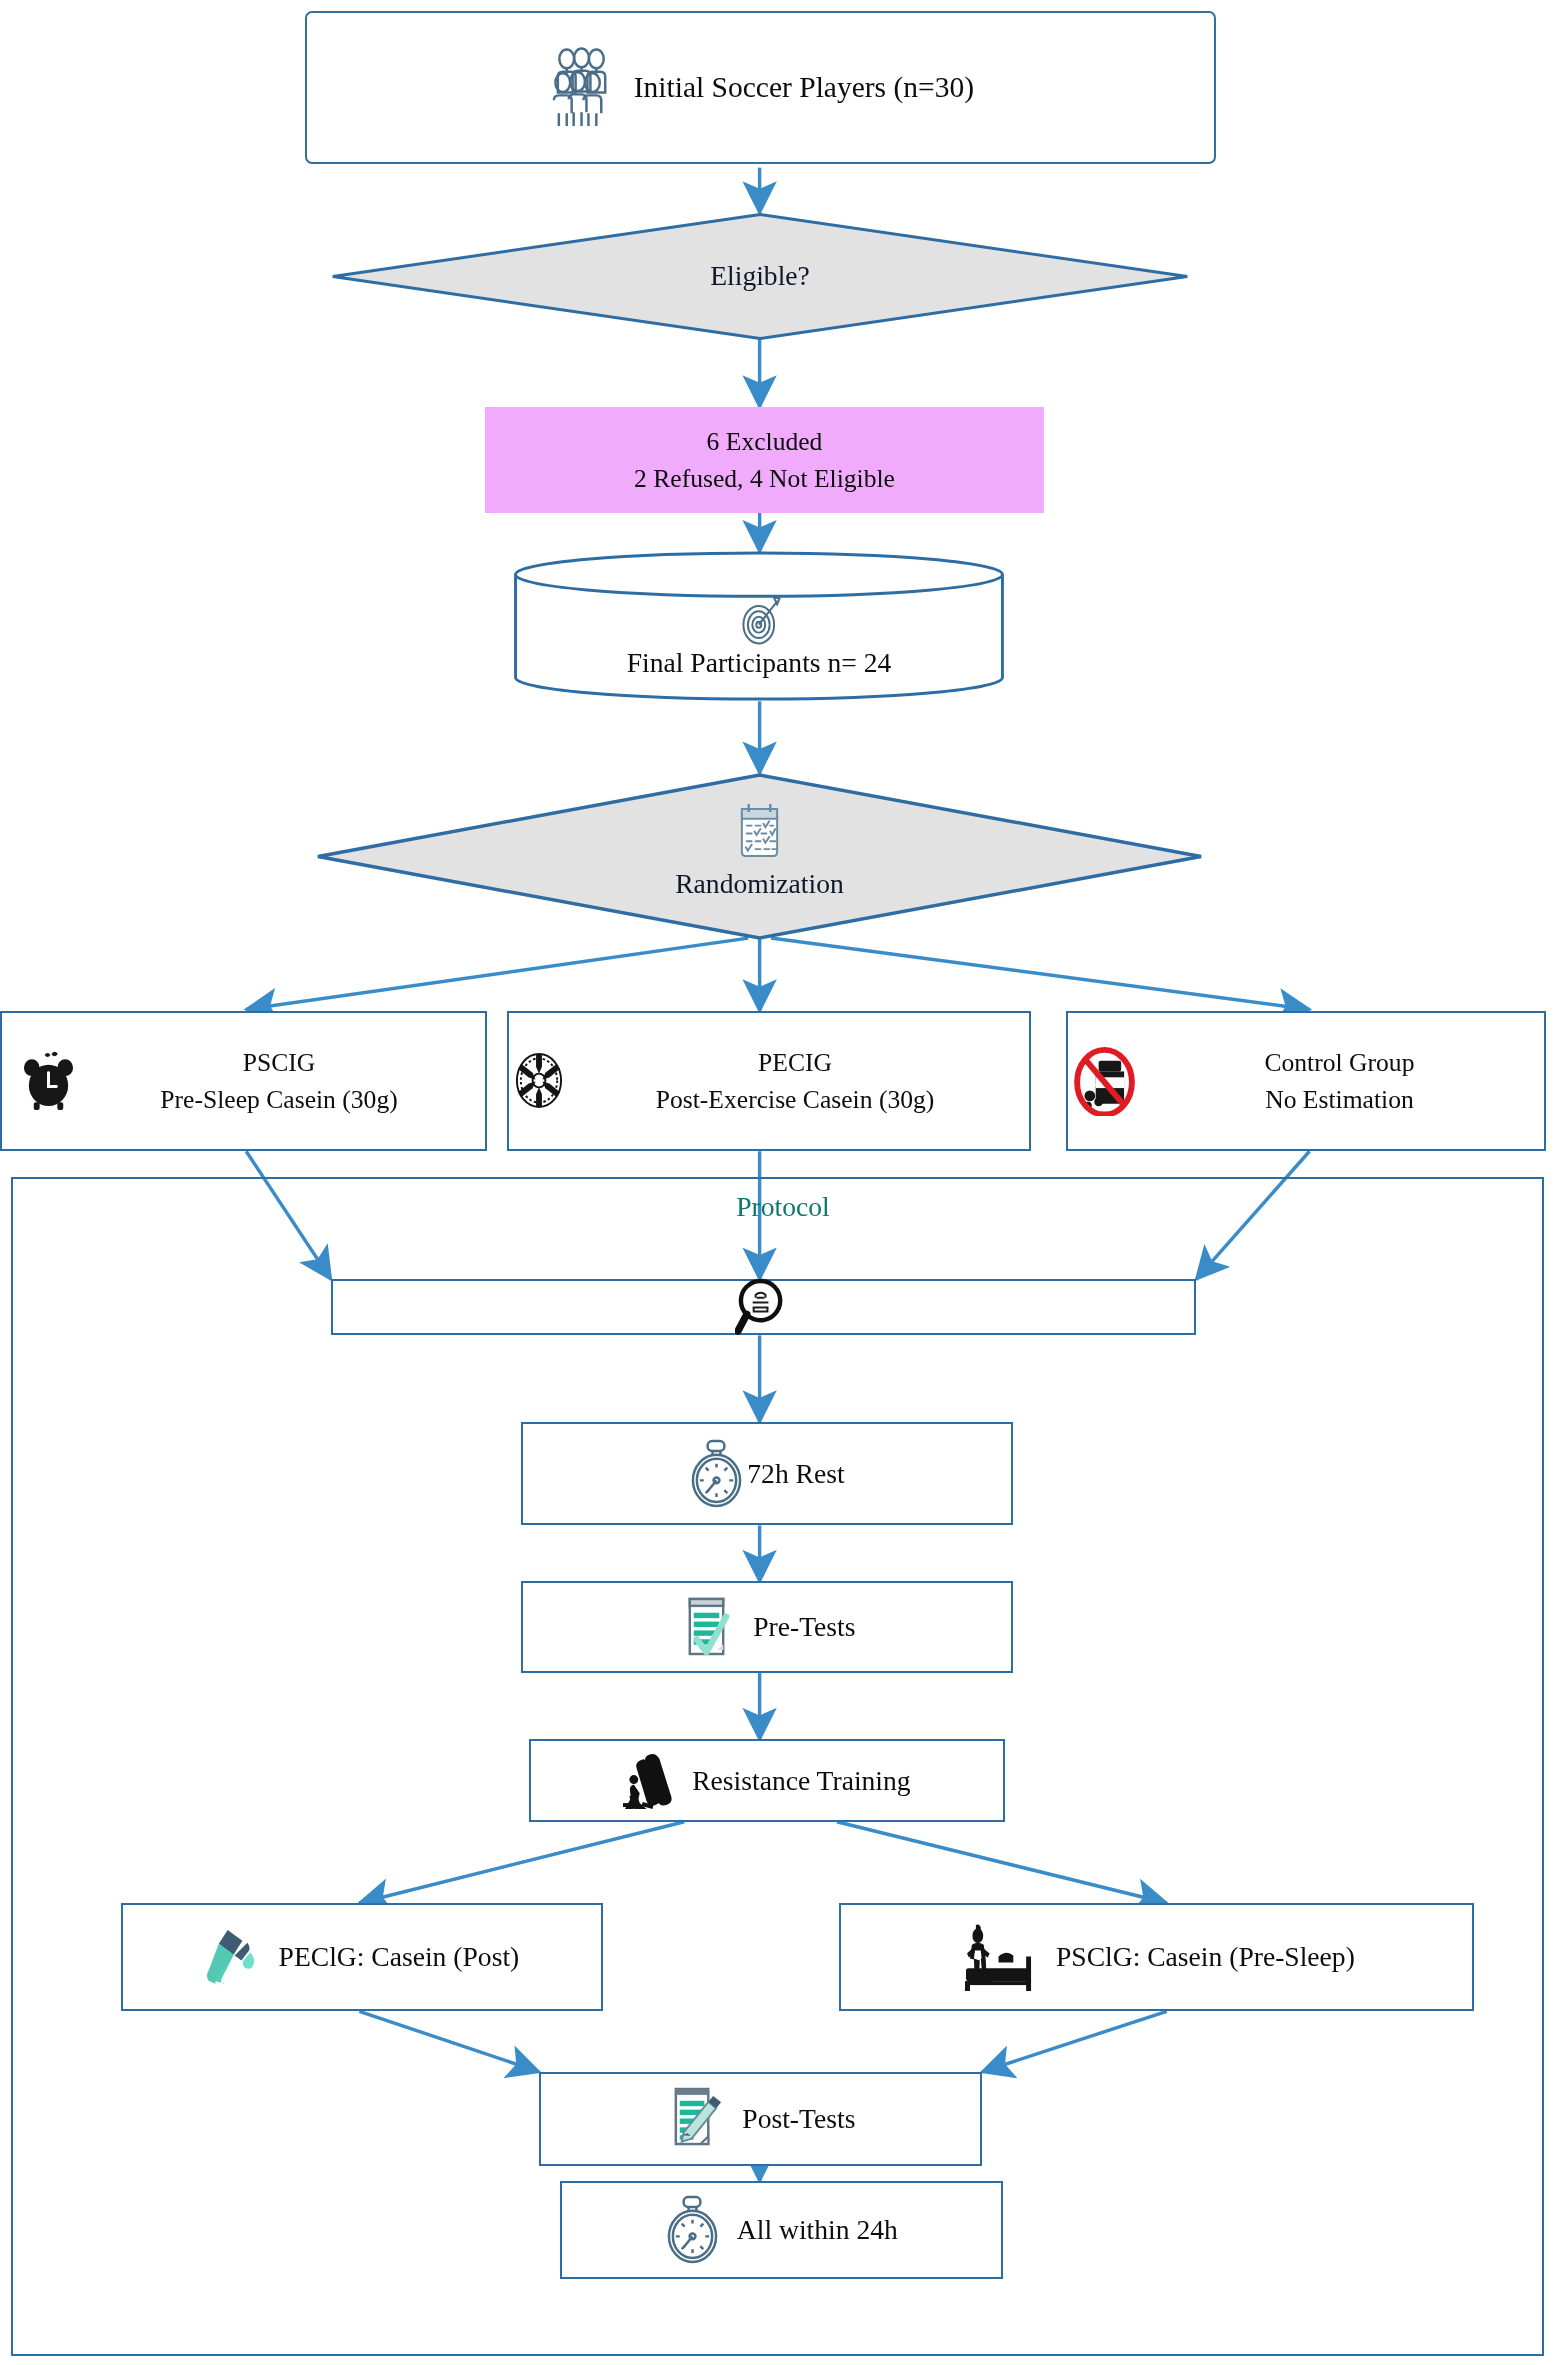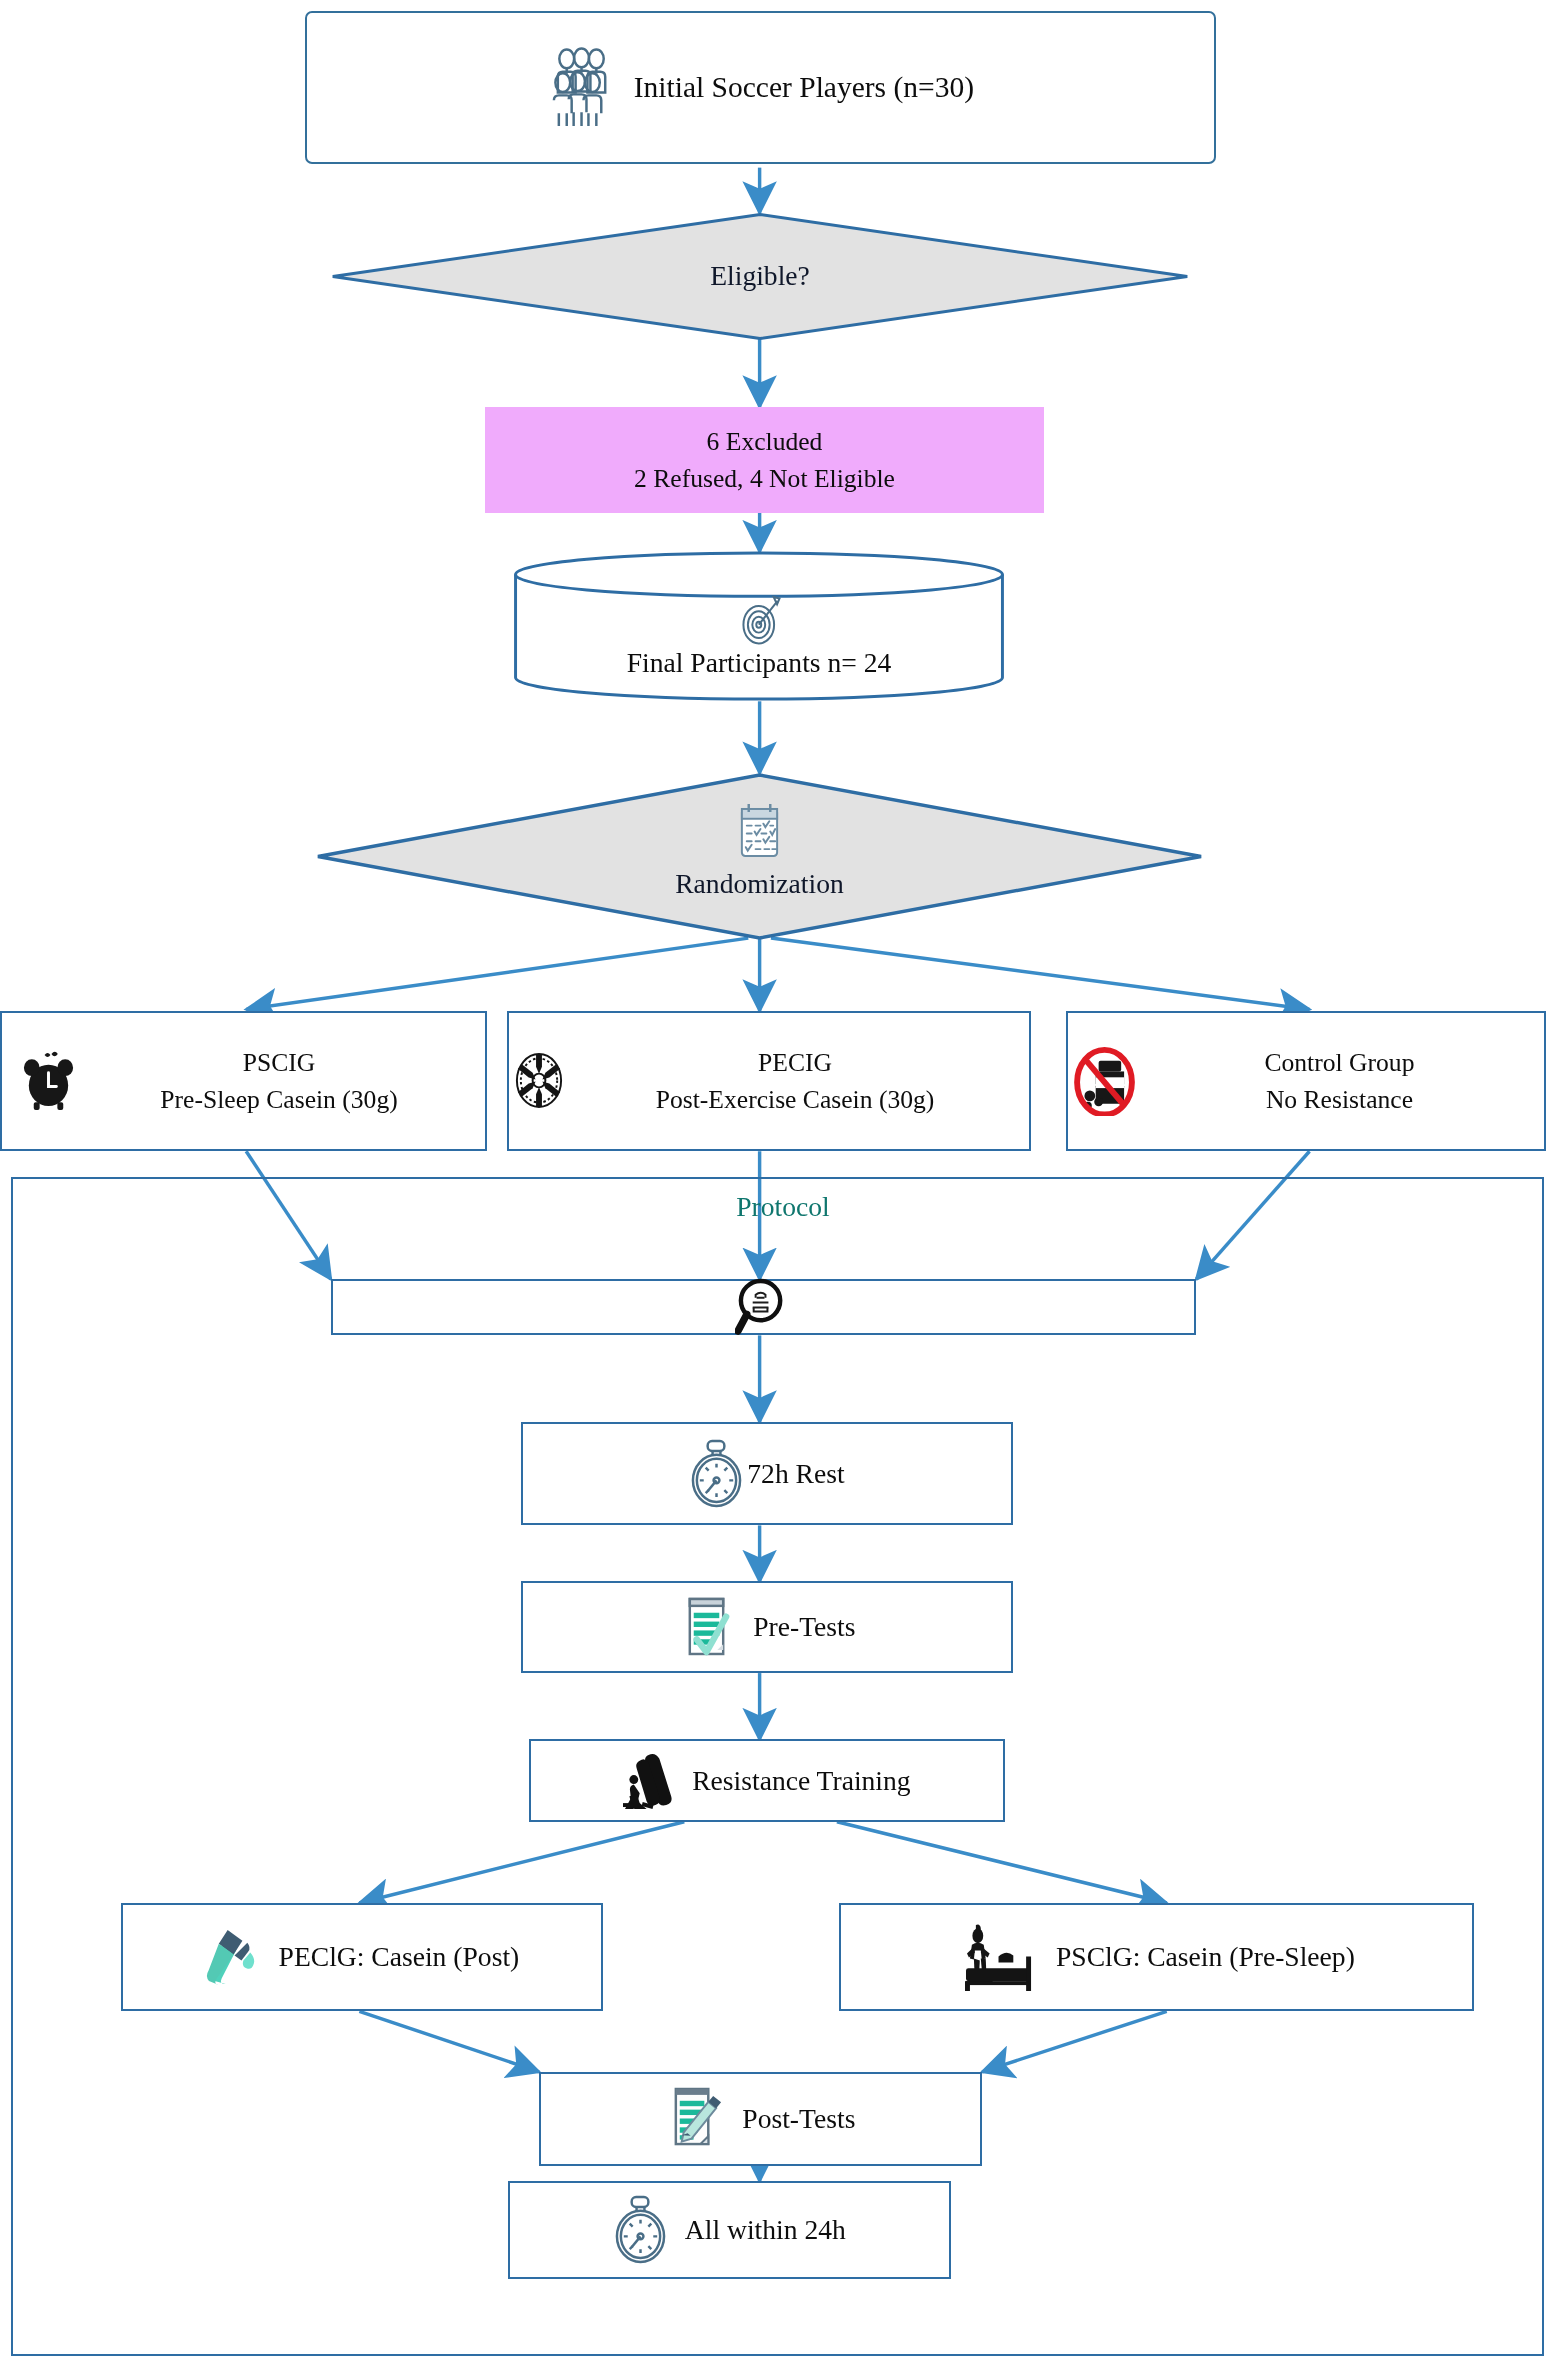--- a/index.html
+++ b/index.html
@@ -221,21 +221,21 @@
           </g>
           <rect x="46" y="66" width="58" height="22" fill="#ffffff"></rect>
           <g fill="none" stroke="#e01b24" stroke-width="12">
             <ellipse cx="64" cy="76" rx="56" ry="66"></ellipse>
             <path d="M25 30 L103 122"></path>
           </g>
         </svg>
       </span>
       <div class="stack">
         <span class="label lbl-md">Control Group</span>
-        <span class="label lbl-md">No Resistance</span>
+        <span class="label lbl-md">No Estimation</span>
       </div>
     </div>
   </div>
 
   <div class="container-box" style="left:10.8px;top:1177px;width:1533px;height:1179px;"></div>
   <div class="container-title" style="left:0;top:1191px;width:1566px;">Protocol</div>
 
   <div class="node rect" style="left:331px;top:1279px;width:865px;height:56px;">
     <div class="row" style="gap:10.8px;">
       <span class="ico">
@@ -368,21 +368,21 @@
           <path d="M36 98 l50 -62 16 13 -50 62 -20 6z" fill="#b8e6dd" stroke="#6d8a9c" stroke-width="4"></path>
           <path d="M86 36 l10 -12 16 13 -10 12z" fill="#3f5c72"></path>
           <path d="M32 104 l12 -4 6 5z" fill="#3f5c72"></path>
           <path d="M70 122 l16 0 0 -16z" fill="#dde4e9" stroke="#5f7585" stroke-width="4"></path>
         </svg>
       </span>
       <span class="label lbl-lg">Post-Tests</span>
     </div>
   </div>
 
-  <div class="node rect" style="left:508px;top:2181px;width:443px;height:98px;">
+  <div class="node rect" style="left:560px;top:2181px;width:443px;height:98px;">
     <div class="row" style="gap:16.7px;">
       <span class="ico">
         <svg width="55" height="70" viewBox="0 0 112 142">
           <g fill="none" stroke="#4a6e87" stroke-width="5">
             <rect x="38" y="6" width="34" height="20" rx="9"></rect>
             <path d="M48 26 v10 M64 26 v10"></path>
             <ellipse cx="56" cy="86" rx="48" ry="52"></ellipse>
             <ellipse cx="56" cy="86" rx="40" ry="44"></ellipse>
             <path d="M56 52 v8 M56 112 v8 M22 86 h8 M82 86 h8"></path>
             <path d="M34 60 l6 6 M78 60 l-6 6 M34 112 l6 -6 M78 112 l-6 -6"></path>

